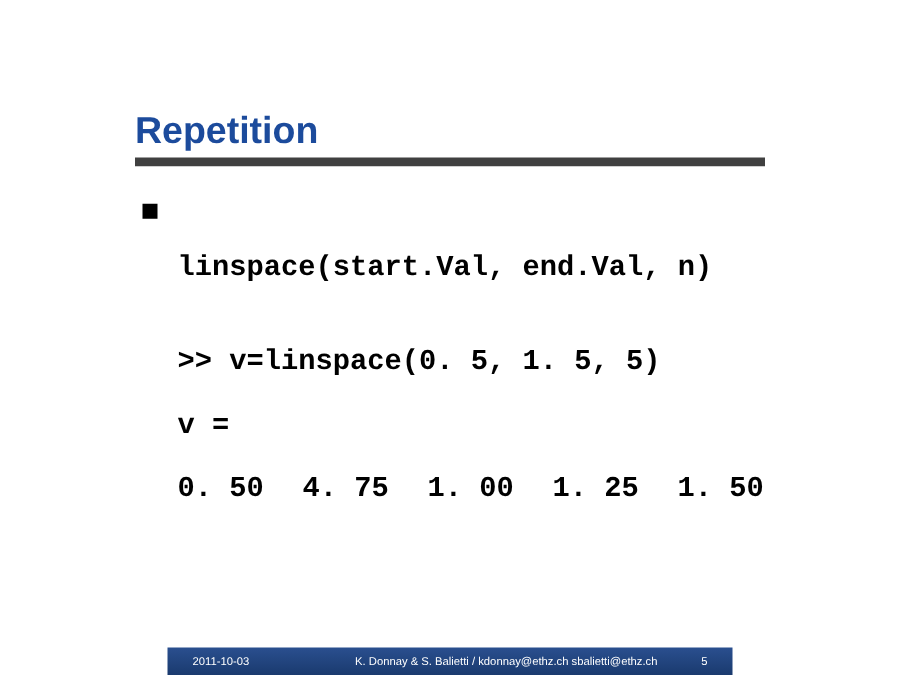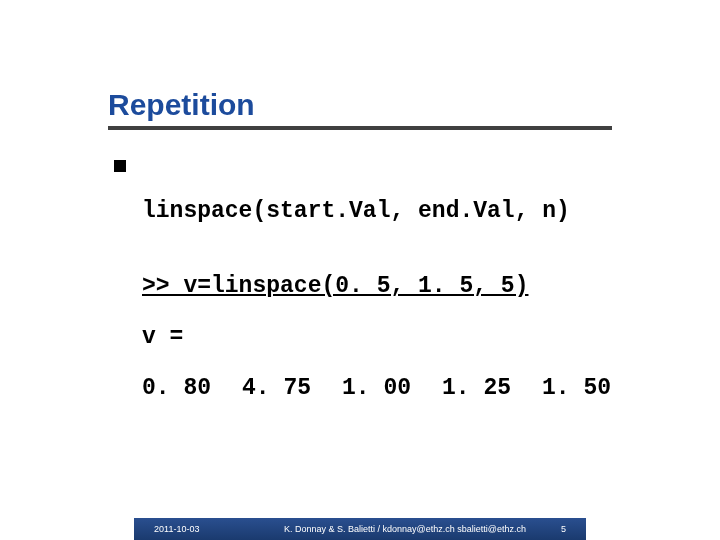--- a/index.html
+++ b/index.html
@@ -12,28 +12,28 @@
   .logo-title { font-weight: 900; font-size: 24px; letter-spacing: 1px; font-style: italic; }
   .logo-sub1 { font-size: 7px; margin-top: -2px; color: #fff; opacity: 0.95; }
   .logo-sub2 { font-size: 7px; color: #fff; opacity: 0.9; }
   .bg-shapes { position: absolute; right: 0; top: 0; height: 70px; width: 360px; }
   .dome { position: absolute; right: 10px; top: -10px; width: 120px; height: 120px; border-radius: 50%; background: radial-gradient(circle at 40% 30%, #9fb2c6 15%, #4e6a8c 50%, #28456b 70%); opacity: 0.7; }
   .bldg { position: absolute; bottom: 0; background: #2d476c; opacity: 0.55; }
   .b1 { right: 140px; width: 50px; height: 35px; }
   .b2 { right: 200px; width: 60px; height: 28px; }
   .b3 { right: 270px; width: 40px; height: 22px; }
   .content { flex: 1; padding: 18px 42px 10px 42px; position: relative; }
-  .slide-title { font-size: 30px; font-weight: bold; color: #1c4b9c; padding-bottom: 4px; border-bottom: 4px solid #404040; margin-bottom: 24px; }
+  .slide-title { font-size: 30px; font-weight: bold; color: #1c4b9c; padding-bottom: 4px; border-bottom: 7px solid #404040; margin-bottom: 24px; }
   .bullet-row { display: flex; align-items: baseline; gap: 12px; margin-left: 6px; margin-bottom: 24px; }
   .bullet-mark { width: 12px; height: 12px; background: #000; margin-top: 6px; align-self: flex-start; }
   .bullet-text { font-size: 23px; color: #000; }
   .sup { font-size: 0.7em; vertical-align: super; }
   .codeblock { font-family: "Courier New", monospace; font-weight: bold; font-size: 23px; color: #000; margin-left: 34px; line-height: 1.35; }
   .signature-line { margin-top: 6px; margin-bottom: 44px; }
-  .example-line { margin-top: 18px; text-decoration: underline; }
+  .example-line { margin-top: 18px; }
   .out-label { margin-top: 20px; }
   .out-values { display: flex; gap: 30px; margin-top: 20px; }
   .out-values span { min-width: 70px; }
   .footer { height: 22px; background: linear-gradient(180deg, #2a4f8f 0%, #1a3a6e 100%); display: flex; align-items: center; color: #fff; font-size: 9px; padding: 4px 20px; position: relative; }
   .footer .date { flex: 0 0 130px; }
   .footer .credits { flex: 1; text-align: center; }
   .footer .pagenum { flex: 0 0 40px; text-align: right; }
 </style>
 </head>
 <body>
@@ -63,21 +63,21 @@
       <div class="bullet-mark"></div>
     </div>
 
     <div class="codeblock signature-line">linspace(start.Val, end.Val, n)</div>
 
     <div class="codeblock example-line">&gt;&gt; v=linspace(0. 5, 1. 5, 5)</div>
 
     <div class="codeblock out-label">v =</div>
 
     <div class="codeblock out-values">
-      <span>0. 80</span>
+      <span>0. 50</span>
       <span>4. 75</span>
       <span>1. 00</span>
       <span>1. 25</span>
       <span>1. 50</span>
     </div>
   </div>
 
   <div class="footer">
     <div class="date">2011-10-03</div>
     <div class="credits">K. Donnay &amp; S. Balietti / kdonnay@ethz.ch  sbalietti@ethz.ch</div>

